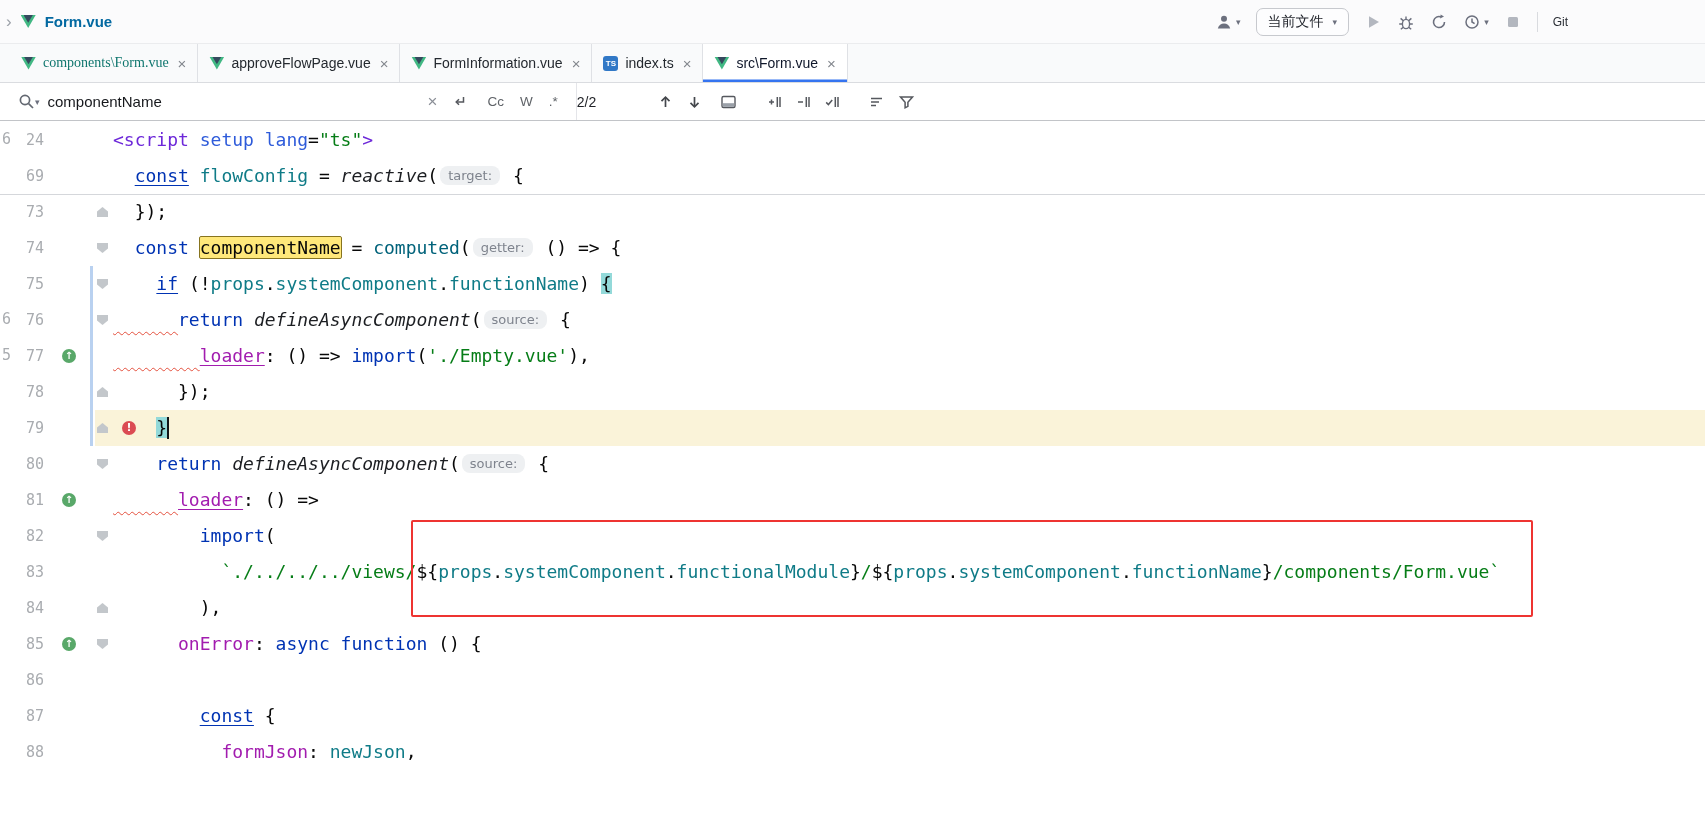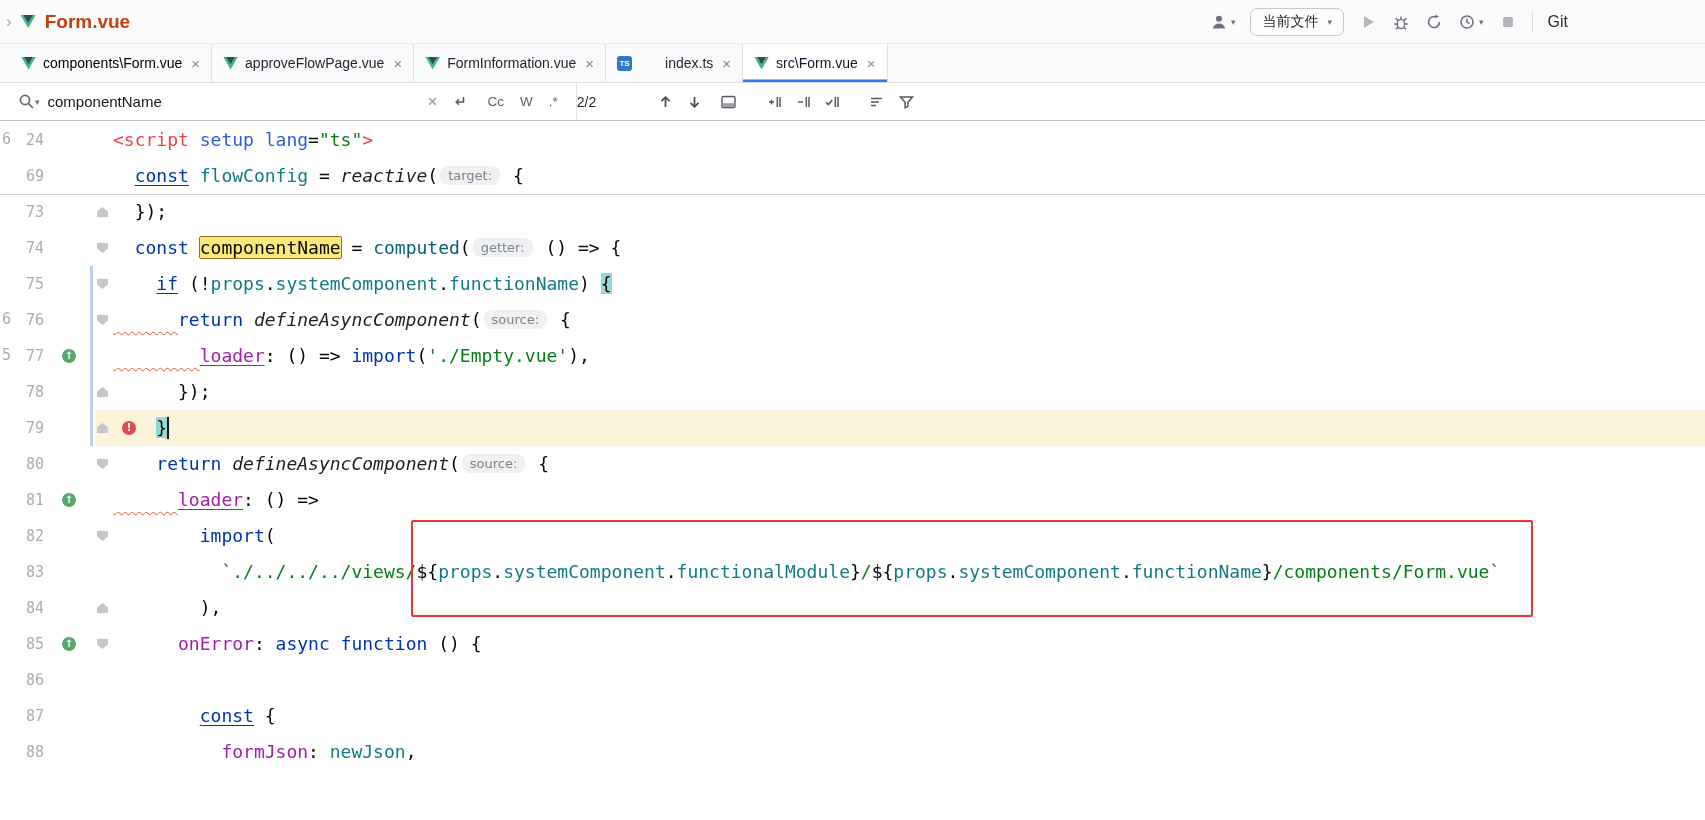--- a/index.html
+++ b/index.html
@@ -3,28 +3,28 @@
 <meta charset="utf-8">
 <style>
   *{box-sizing:border-box;margin:0;padding:0}
   html,body{width:1705px;height:820px;overflow:hidden;background:#fff;
     font-family:"Liberation Sans",sans-serif;-webkit-font-smoothing:antialiased}
 
   
   .titlebar{height:44px;background:#FBFBFC;border-bottom:1px solid #EBECEE;
     display:flex;align-items:center;gap:9px;padding-left:6px;position:relative}
   .tl-chevron{color:#9BA0A8;font-size:17px;line-height:1}
-  .tl-title{font-size:19px;font-weight:700;color:#c2410c}
+  .tl-title{font-size:15px;font-weight:700;color:#0369a1}
   .tb-right{position:absolute;right:137px;top:0;height:100%;display:flex;align-items:center;gap:15px}
   .icon-btn{display:flex;align-items:center;gap:3px}
   .mini-caret{font-size:9px;color:#6C707E}
   .combo{display:flex;align-items:center;gap:9px;border:1px solid #C7C9CE;border-radius:7px;
     height:28px;padding:12px 11px;font-size:14px;color:#24272E;background:#FDFDFE}
   .sep-v{width:1px;height:20px;background:#D9DBDF}
-  .git-label{font-size:16px;color:#2A2E35}
+  .git-label{font-size:12px;color:#2A2E35}
 
   
   .vue-icon{width:15px;height:13px;position:relative;flex:none}
   .vue-icon::before{content:"";position:absolute;inset:0;background:#41B883;
     clip-path:polygon(0 0,50% 100%,100% 0)}
   .vue-icon::after{content:"";position:absolute;left:19%;right:19%;top:0;height:60%;
     background:#35495E;clip-path:polygon(0 0,50% 100%,100% 0)}
   .ts-icon{width:15px;height:15px;background:#3178C6;border-radius:3px;color:#fff;
     font-size:8px;font-weight:700;display:flex;align-items:center;justify-content:center;flex:none}
 
@@ -67,21 +67,21 @@
   .fold.end{clip-path:polygon(50% 0,100% 45%,100% 100%,0 100%,0 45%)}
   .code{position:absolute;left:113px;top:0;white-space:pre;
     font-family:"DejaVu Sans Mono",monospace;font-size:18px;line-height:36px;color:#080808}
   .p{color:#080808}
   .k{color:#0033B3}
   .id{color:#0F7B87}
   .pr{color:#a21caf}
   .s{color:#067D17}
   .fn{color:#1C1E22;font-style:italic}
   .fnc{color:#00627A;}
-  .tag{color:#ef4444}
+  .tag{color:#6d28d9}
   .attr{color:#2E5BDA}
   .u{text-decoration:underline;text-underline-offset:3px}
   .wav{text-decoration:underline wavy #E4513F 1px;text-underline-offset:5px;text-decoration-skip-ink:none}
   .match{background:#FFE87A;outline:1.6px solid #87741F;border-radius:1px}
   .bhl{background:#93D9D9}
   .inlay{display:inline-block;background:#EEF0F2;color:#7E838D;border-radius:8px;
     padding:0 8px;margin:0 2px;font-family:"DejaVu Sans",sans-serif;font-size:13px;
     line-height:19px;vertical-align:2px;font-style:normal}
   .caret{display:inline-block;width:2px;height:22px;background:#121418;vertical-align:-5px}
   .fragment{position:absolute;left:2px;font:15px "DejaVu Sans Mono",monospace;color:#A9ACB0}
@@ -139,36 +139,36 @@
         </svg>
     </span>
     <span class="sep-v"></span>
     <span class="git-label">Git</span>
   </div>
 </div>
 
 <div class="tabs">
     <div class="tab">
       <span class="vue-icon"></span>
-      <span style="color: #000000;">components\Form.vue</span>
+      <span style="color: #0f766e; font-family: Liberation Serif, serif;">components\Form.vue</span>
       <span class="close">×</span>
     </div>
     <div class="tab">
       <span class="vue-icon"></span>
       <span style="color: rgb(36, 41, 47);">approveFlowPage.vue</span>
       <span class="close">×</span>
     </div>
     <div class="tab">
       <span class="vue-icon"></span>
       <span style="color: rgb(36, 41, 47);">FormInformation.vue</span>
       <span class="close">×</span>
     </div>
     <div class="tab">
       <span class="ts-icon">TS</span>
-      <span style="color: rgb(36, 41, 47); margin-left: 26px;">index.ts</span>
+      <span style="color: rgb(36, 41, 47);">index.ts</span>
       <span class="close">×</span>
     </div>
     <div class="tab active">
       <span class="vue-icon"></span>
       <span style="color: #0f172a;">src\Form.vue</span>
       <span class="close">×</span>
     </div>
   </div>
 
 <div class="findbar">

